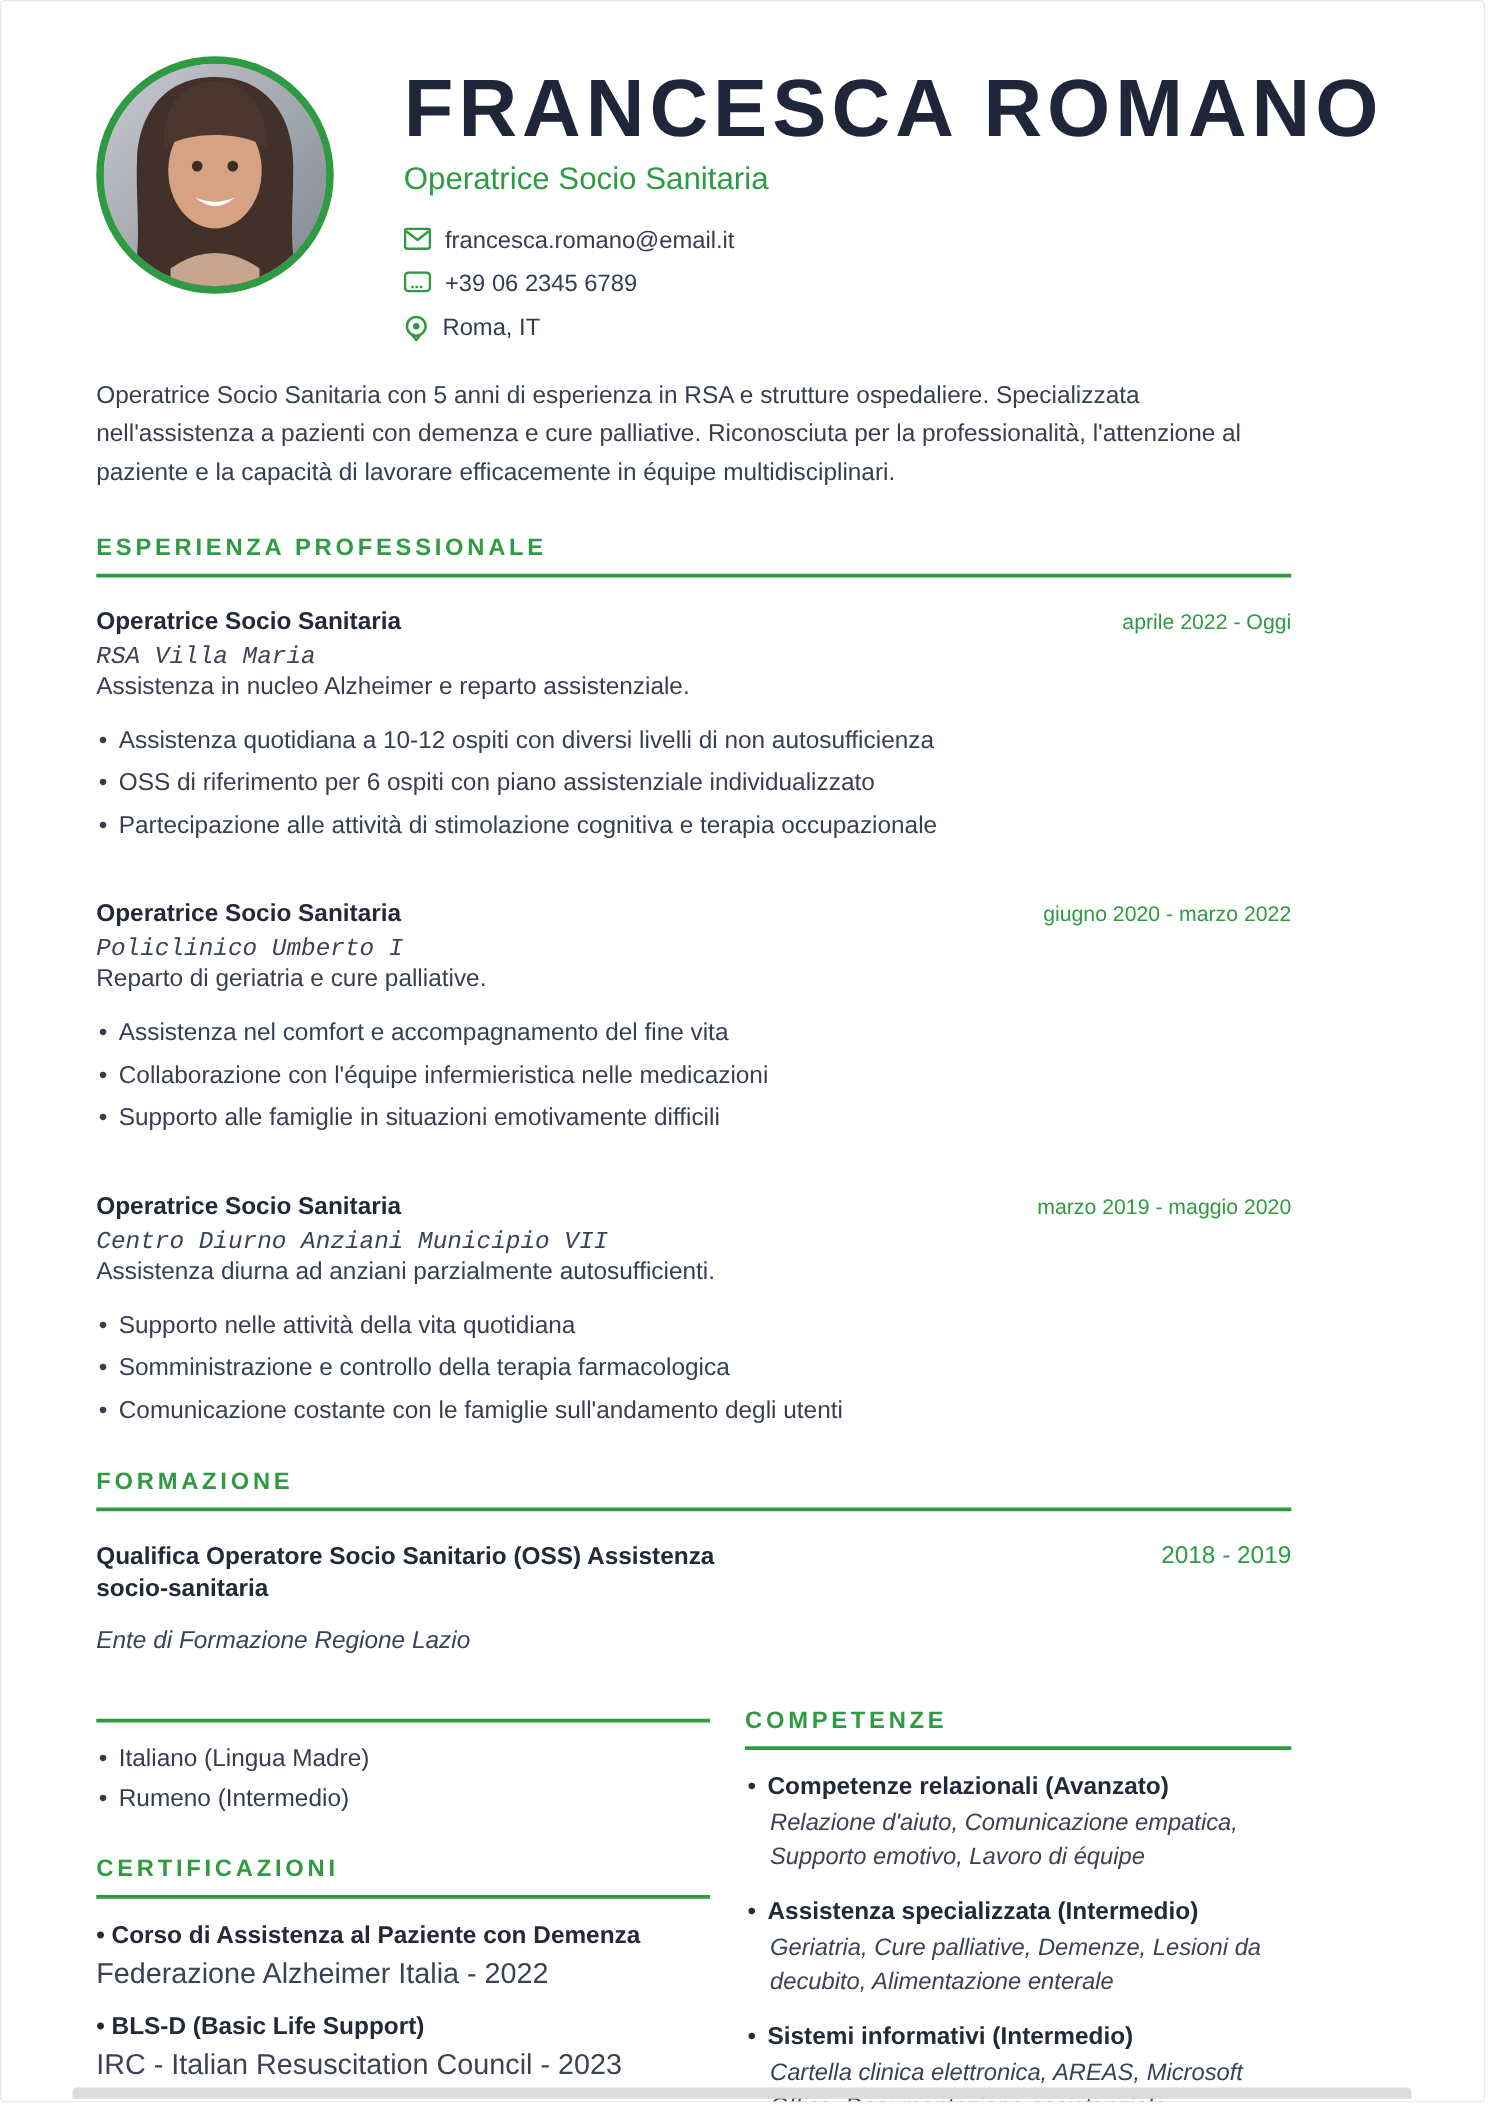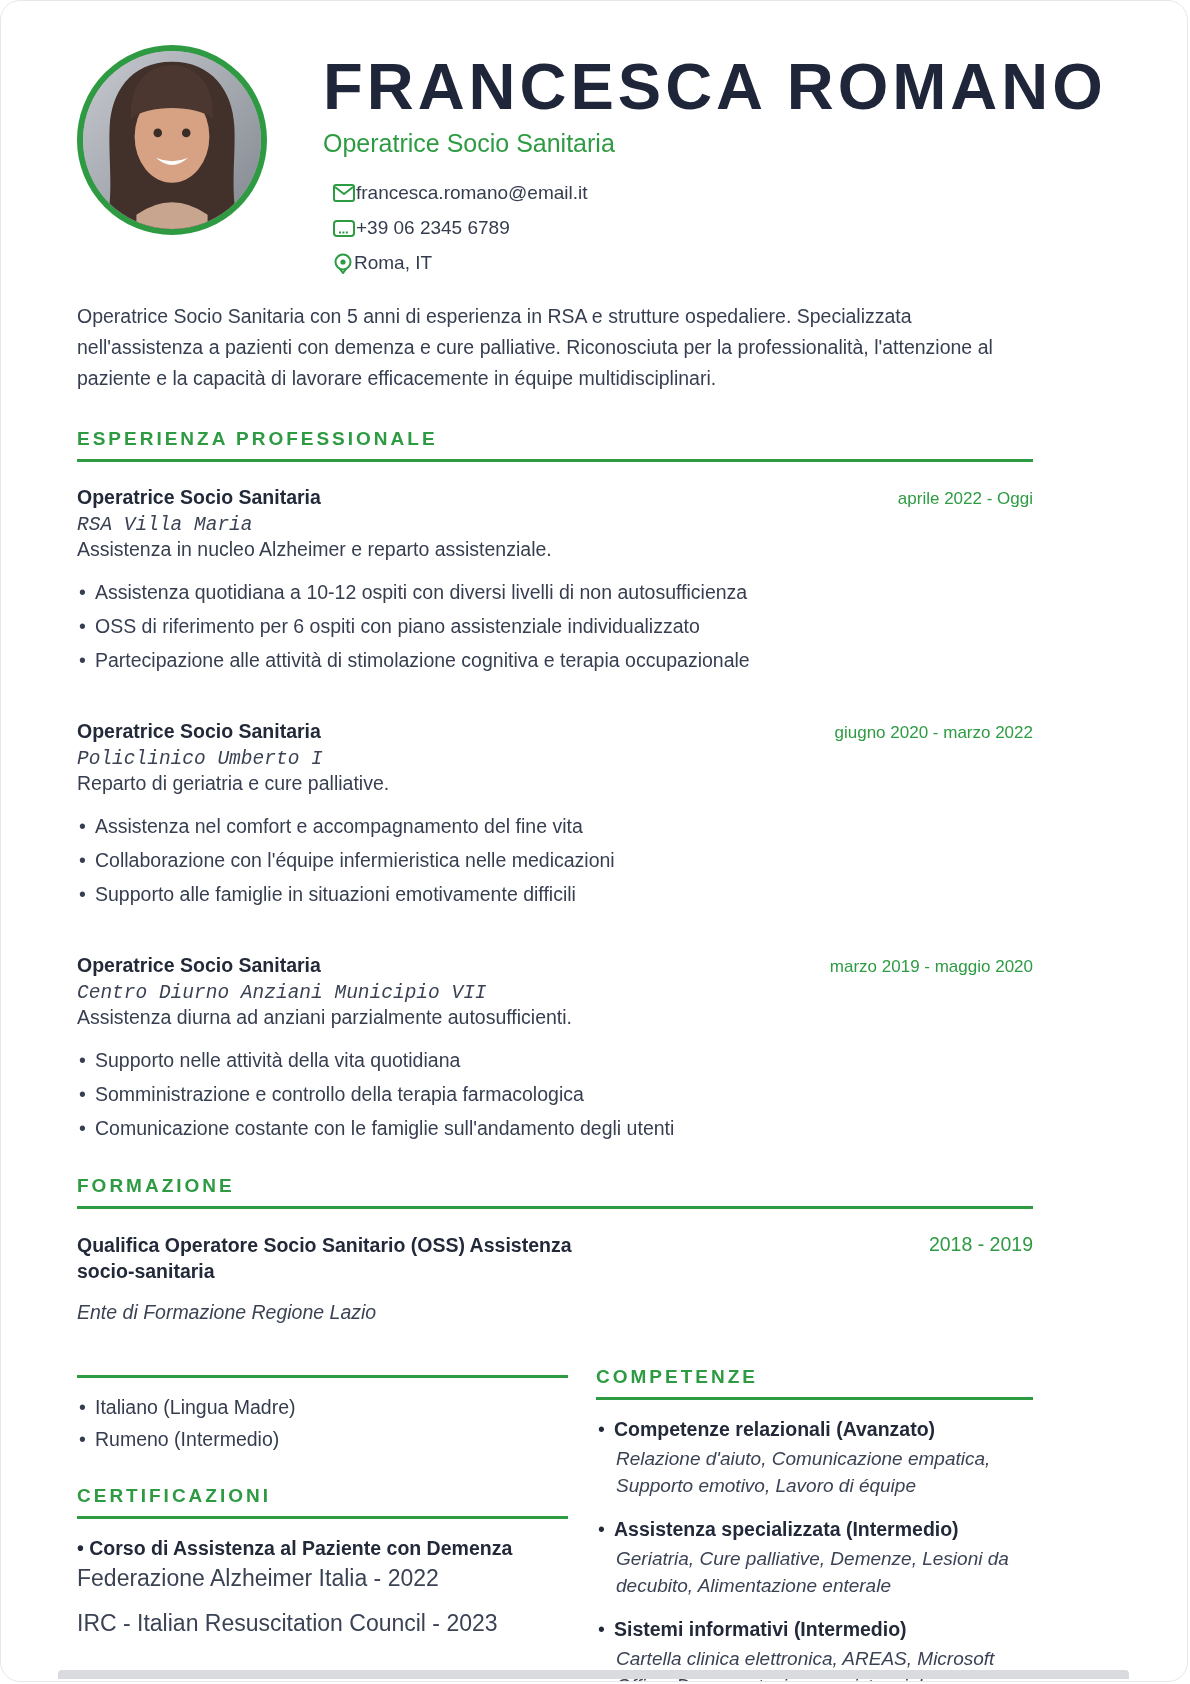--- a/index.html
+++ b/index.html
@@ -1,37 +1,37 @@
 <!DOCTYPE html>
 <html><head>
 <meta charset="utf-8">
 <style>
   html,body { margin:0; padding:0; background:#ffffff; }
   body { width:1190px; font-family:"Liberation Sans","DejaVu Sans",sans-serif; }
   .page {
     position:relative; width:1188px; height:1682px; box-sizing:border-box;
-    border:1px solid #e6e7ea; border-radius:20px; background:#ffffff; overflow:hidden;
+    border:1px solid #e6e7ea; border-radius:4px; background:#ffffff; overflow:hidden;
   }
   .content { margin-left:76px; width:956px; }
 
   
   .header { display:flex; align-items:flex-start; padding-top:44px; }
   .photo-ring {
     flex:0 0 auto; width:178px; height:178px; border-radius:50%;
     border:6px solid #2e9b43; overflow:hidden; background:#aeb3ba;
   }
   .photo-ring svg { display:block; width:100%; height:100%; }
   .header-text { margin-left:56px; min-width:0; }
   .name {
     font-size:65px; font-weight:800; letter-spacing:4px; color:#20263a;
     white-space:nowrap; line-height:1.05; margin-top:8px;
   }
   .job-title { margin-top:8px; font-size:25px; font-weight:500; color:#2e9b43; }
   .contacts { margin-top:24px; }
-  .contact-row { display:flex; align-items:center; gap:1px; margin-bottom:13px; font-size:19px; color:#343c4e;margin-left:10px; }
+  .contact-row { display:flex; gap:11px; margin-bottom:13px; font-size:19px; color:#343c4e; }
   .contact-row svg { flex:0 0 auto; }
 
   
   .summary { margin-top:14px; font-size:19.5px; line-height:1.58; color:#363e50; }
 
   
   .section { margin-top:34px; }
   .section-heading { font-size:19px; font-weight:700; letter-spacing:3px; color:#2e9b43; }
   .section-rule { height:0; border-top:3px solid #2e9b43; margin-top:9px; }
 
@@ -204,20 +204,21 @@
         </div>
 
         <div class="col-section">
           <div class="section-heading">CERTIFICAZIONI</div>
           <div class="section-rule"></div>
           <div class="cert">
             <div class="cert-name">Corso di Assistenza al Paziente con Demenza</div>
             <div class="cert-issuer">Federazione Alzheimer Italia - 2022</div>
           </div>
           <div class="cert">
+            <div class="cert-name">BLS-D (Basic Life Support)</div>
             <div class="cert-issuer">IRC - Italian Resuscitation Council - 2023</div>
           </div>
 
         </div>
 
       </div>
       <div class="col-right">
 
         <div class="col-section">
           <div class="section-heading">COMPETENZE</div>

